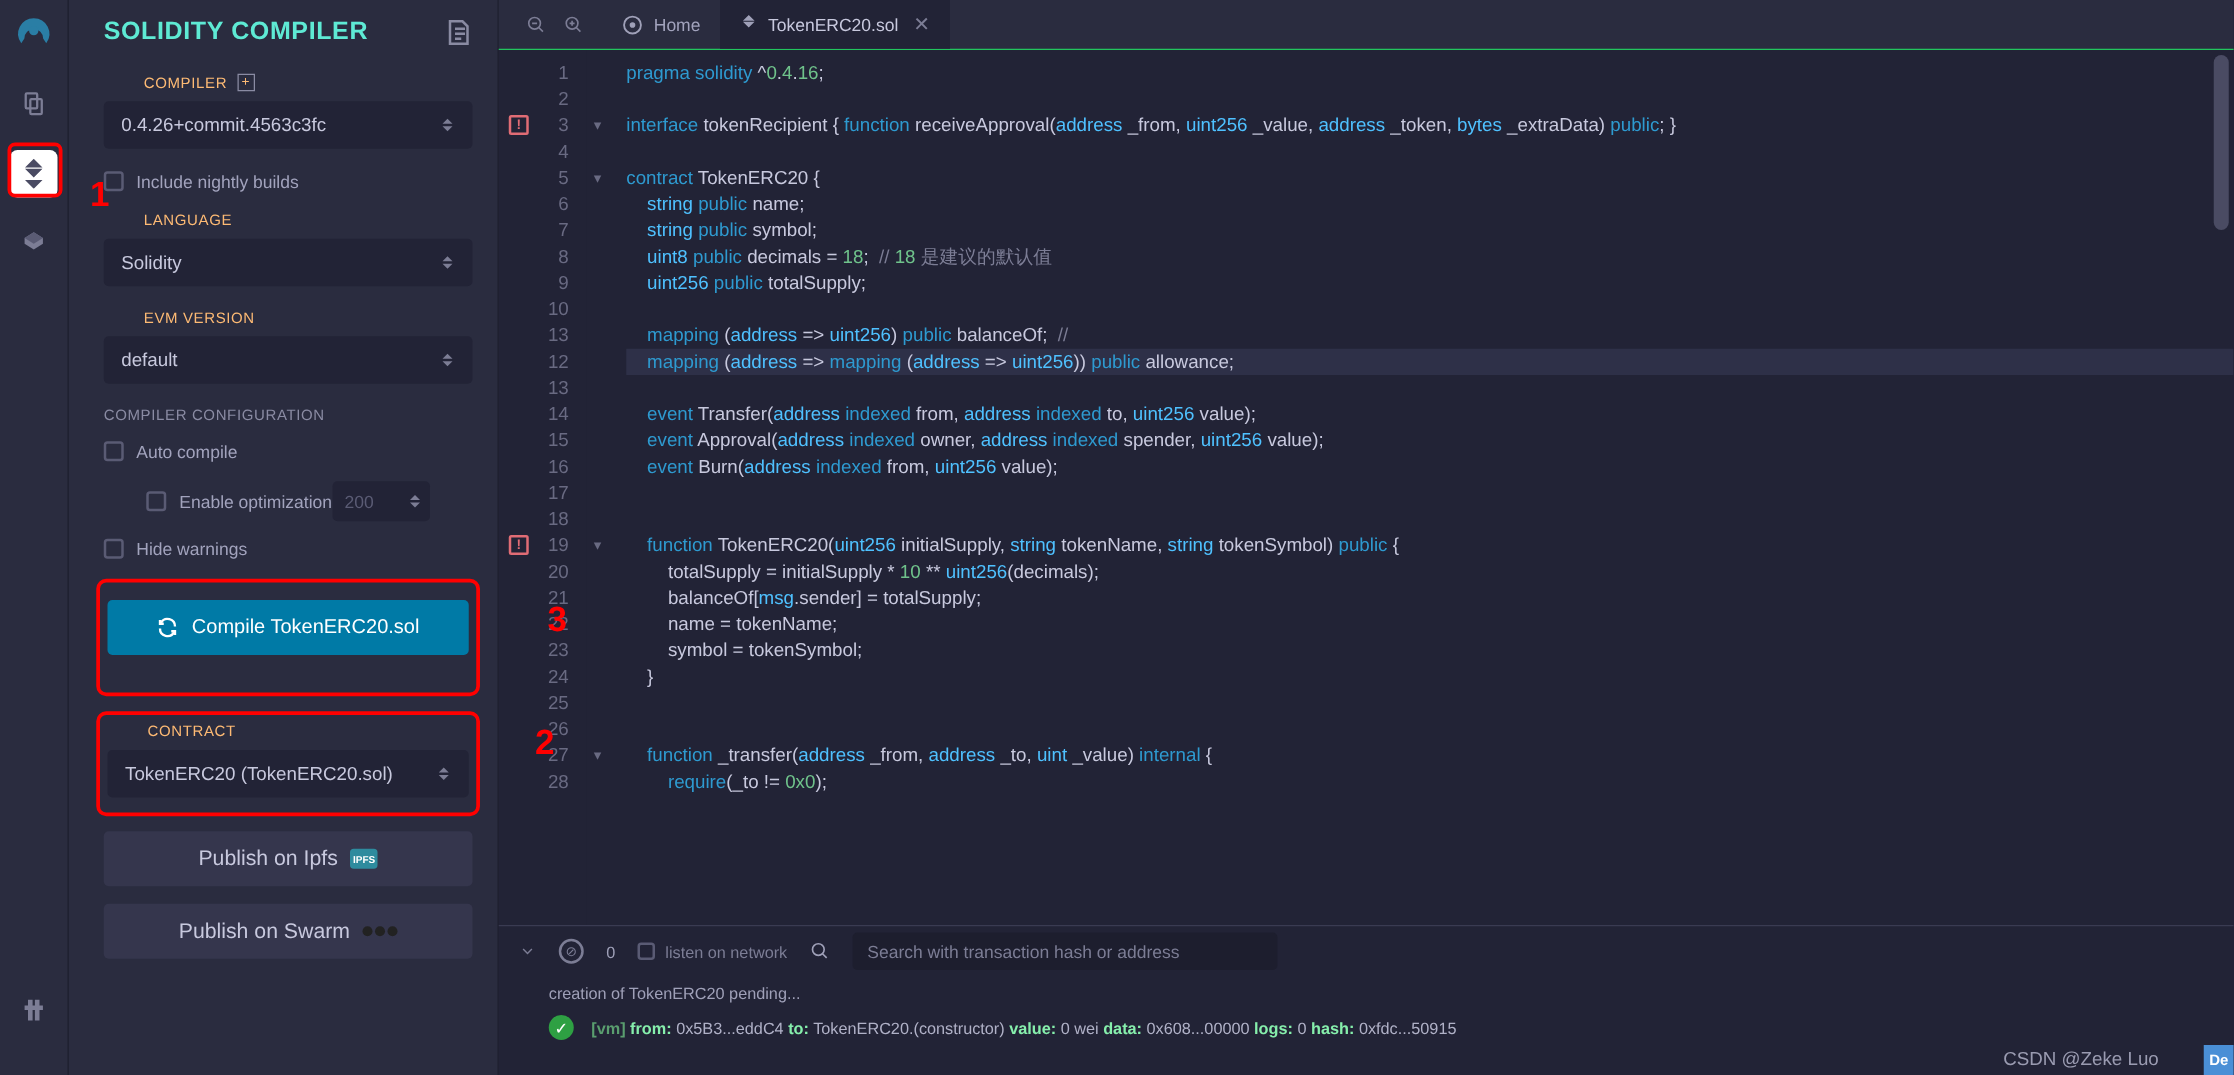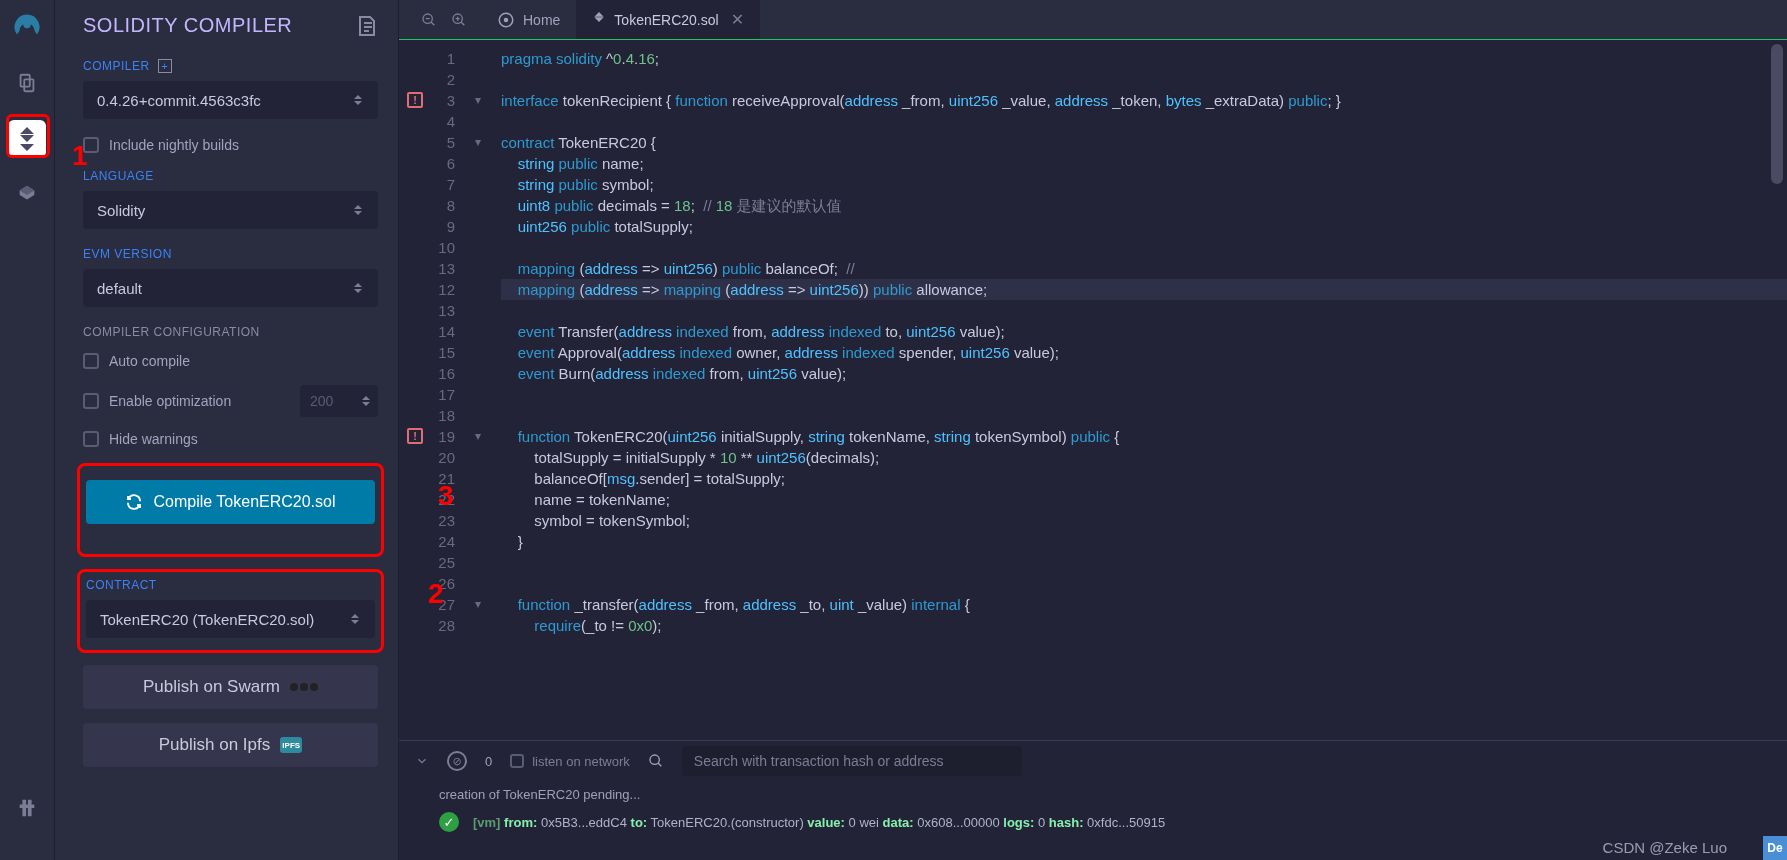--- a/index.html
+++ b/index.html
@@ -6,32 +6,32 @@
 body { width:1787px; height:860px; background:#2a2c3f; color:#a2a3bd; overflow:hidden; position:relative; }
 .app { display:flex; height:100%; }
 .iconbar { width:55px; background:#2a2c3f; border-right:1px solid #1d1e2e; display:flex; flex-direction:column; align-items:center; padding-top:8px; position:relative;}
 .iconbar .icon-slot { width:38px; height:38px; display:flex; align-items:center; justify-content:center; margin-bottom:18px; border-radius:6px; cursor:pointer; }
 .iconbar .icon-slot.active { background:#ffffff; }
 .iconbar .bottom-icon { position:absolute; bottom:14px; }
 svg { display:block; }
 .sidepanel { width:344px; background:#2a2c3f; border-right:1px solid #1d1e2e; padding:14px 0 0 0; overflow-y:auto; }
 .sidepanel-inner { padding:0 20px 20px 28px; }
 .panel-title-row { display:flex; align-items:center; justify-content:space-between; margin-bottom:22px; }
-.panel-title { font-size:20px; font-weight:400; color:#c4b5fd; letter-spacing:0.5px; }
+.panel-title { font-size:20px; font-weight:700; color:#5eead4; letter-spacing:0.5px; }
 .doc-icon { width:22px; height:22px; }
-.label { font-size:12px; color:#3b82f6; letter-spacing:0.5px; margin-bottom:8px; display:flex; align-items:flex-end; gap:8px;}
+.label { font-size:12px; color:#fdba74; letter-spacing:0.5px; margin-bottom:8px; display:flex; align-items:flex-end; gap:8px;margin-left:32px;}
 .select { width:100%; height:38px; background:#222336; color:#c8c9de; border:none; border-radius:4px; padding:0 14px; font-size:15px; position:relative; display:flex; align-items:center; justify-content:space-between; cursor:pointer; margin-bottom:18px;}
 .chev { width:12px; display:flex; flex-direction:column; gap:2px; align-items:center; }
 .chev::before,.chev::after{content:"";width:0;height:0;border-left:4px solid transparent;border-right:4px solid transparent;}
 .chev::before{border-bottom:4px solid #7c7d95;}
 .chev::after{border-top:4px solid #7c7d95;}
 .checkbox-row { display:flex; align-items:center; gap:10px; margin-bottom:16px; color:#a2a3bd; font-size:14px;}
 .cb { width:16px; height:16px; border:2px solid #5a5b74; border-radius:3px; cursor:pointer;}
 .section-title { font-size:12px; color:#8a8ba3; letter-spacing:0.5px; margin:6px 0 14px; }
-.opt-row { display:flex; align-items:center; justify-content:space-between; margin-bottom:14px; }
+.opt-row { display:flex; align-items:center; justify-content:center; margin-bottom:14px; }
 .opt-row .left { display:flex; align-items:center; gap:10px; font-size:14px;}
 .num-input { width:78px; height:32px; background:#222336; border:none; border-radius:4px; display:flex; align-items:center; justify-content:space-between; padding:0 6px 0 10px; color:#5a5b74; font-size:14px;}
 .compile-btn { width:100%; height:44px; background:#007aa6; color:#fff; border:none; border-radius:4px; font-size:16px; display:flex; align-items:center; justify-content:center; gap:10px; cursor:pointer; margin:8px 0 24px;}
 .pub-btn { width:100%; height:44px; background:#35364d; color:#c8c9de; border:none; border-radius:4px; font-size:17px; display:flex; align-items:center; justify-content:center; gap:10px; cursor:pointer; margin-bottom:14px;}
 .redbox { border:3px solid #ff0000; border-radius:8px; padding:6px 6px; margin:0 -6px 12px -6px; }
 .main { flex:1; display:flex; flex-direction:column; background:#222336; min-width:0;}
 .tabbar { height:40px; background:#2a2c3f; display:flex; align-items:stretch; padding-left:8px; border-bottom:1px solid #22c55e;}
 .zoom-ctrl { display:flex; align-items:center; gap:14px; padding:0 14px; color:#7c7d95;}
 .tab { display:flex; align-items:center; gap:8px; padding:0 16px; font-size:14px; cursor:pointer; position:relative;}
 .tab.active { background:#222336; color:#c8c9de;}
@@ -172,30 +172,30 @@
 
       <div class="redbox">
         <div class="label">CONTRACT</div>
         <div class="select" style="margin-bottom:6px;">
           <span>TokenERC20 (TokenERC20.sol)</span>
             <span class="chev"></span>
         </div>
       </div>
 
       <button class="pub-btn">
+        <span>Publish on Ipfs</span>
+        <span class="ipfs-badge">IPFS</span>
+      </button>
+      <button class="pub-btn">
         <span>Publish on Swarm</span>
         <span class="swarm-dots">
             <span></span>
             <span></span>
             <span></span>
           </span>
-      </button>
-      <button class="pub-btn">
-        <span>Publish on Ipfs</span>
-        <span class="ipfs-badge">IPFS</span>
       </button>
     </div>
   </div>
 
   <div class="main">
     <div class="tabbar">
       <div class="zoom-ctrl">
         <span>
             <svg width="16" height="16" viewBox="0 0 24 24" fill="none" stroke="#7c7d95" stroke-width="2">
               <circle cx="10" cy="10" r="7"></circle>

